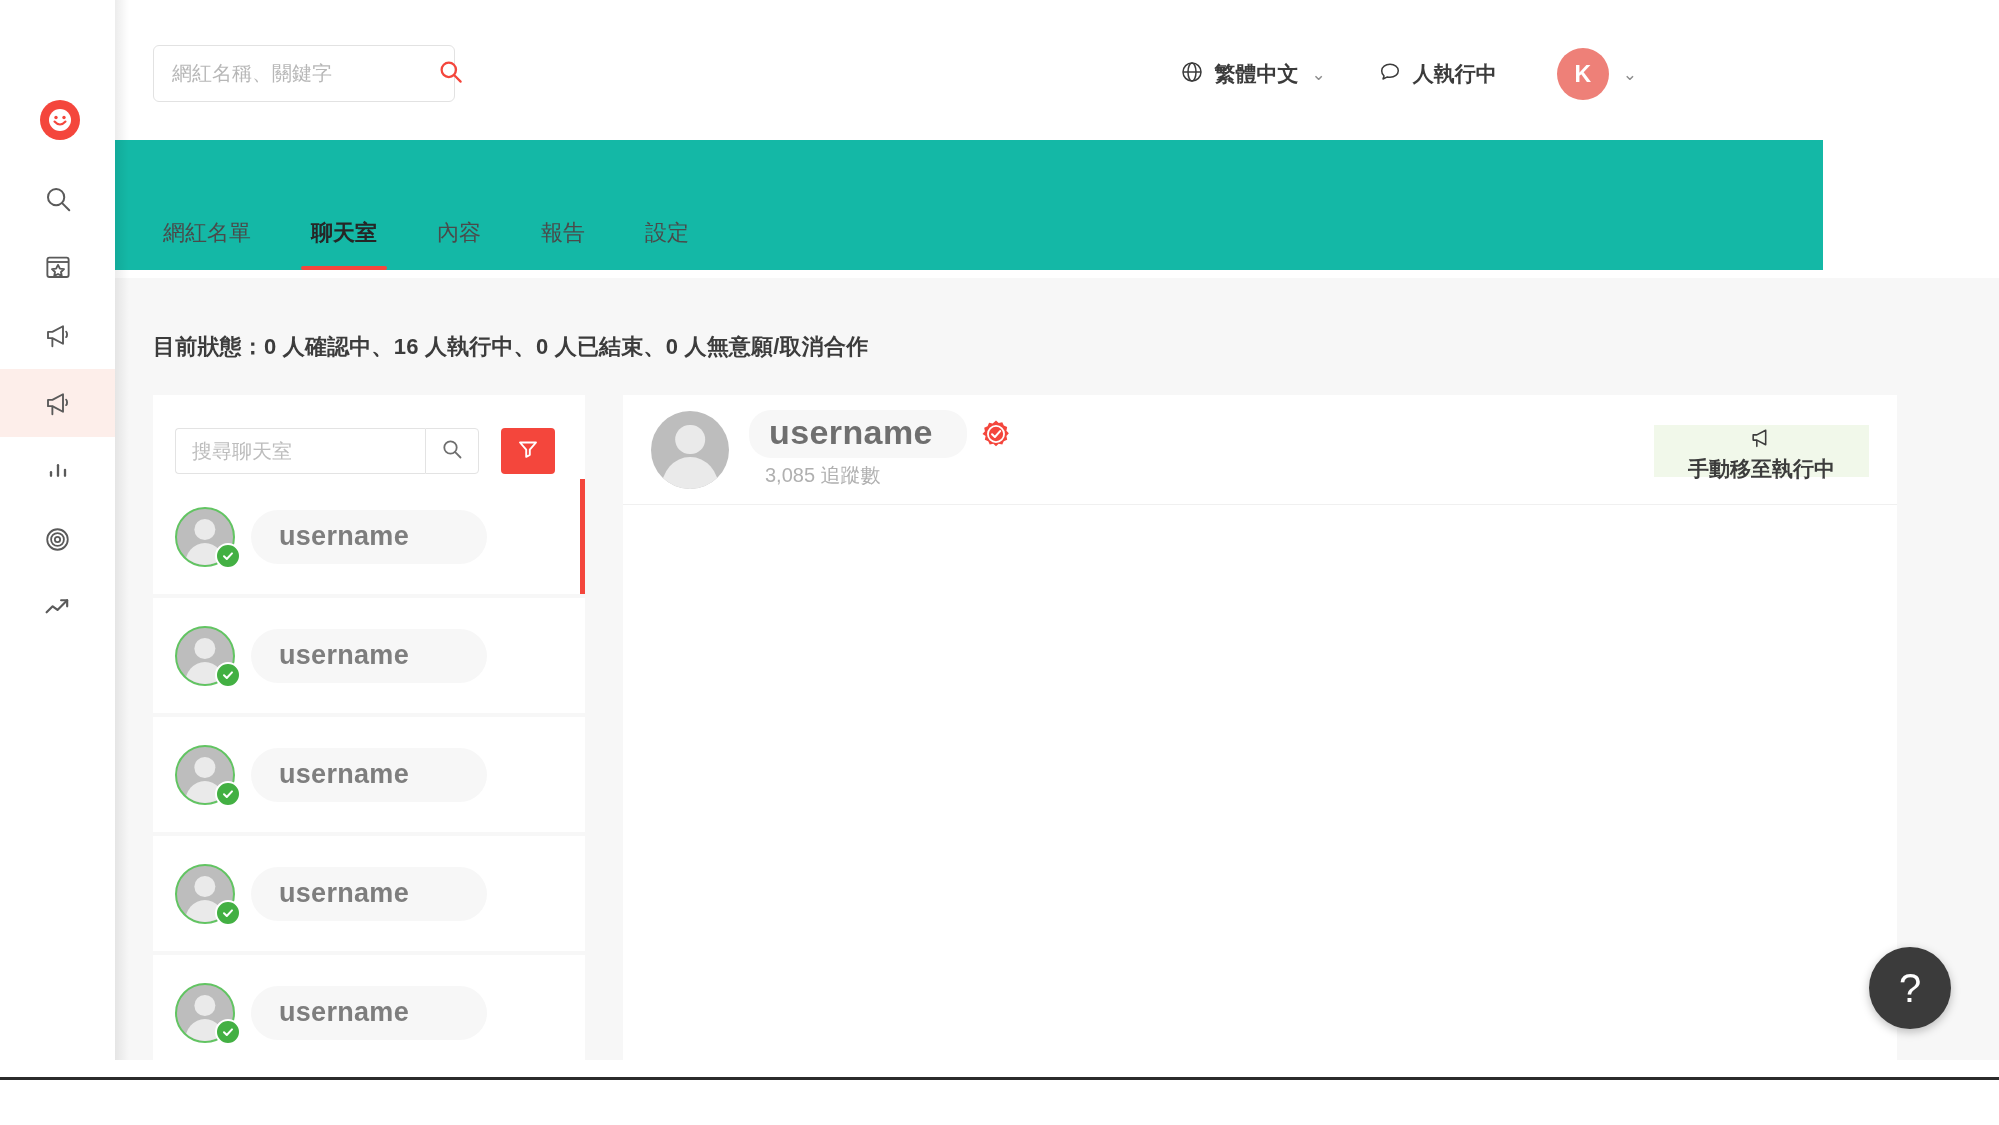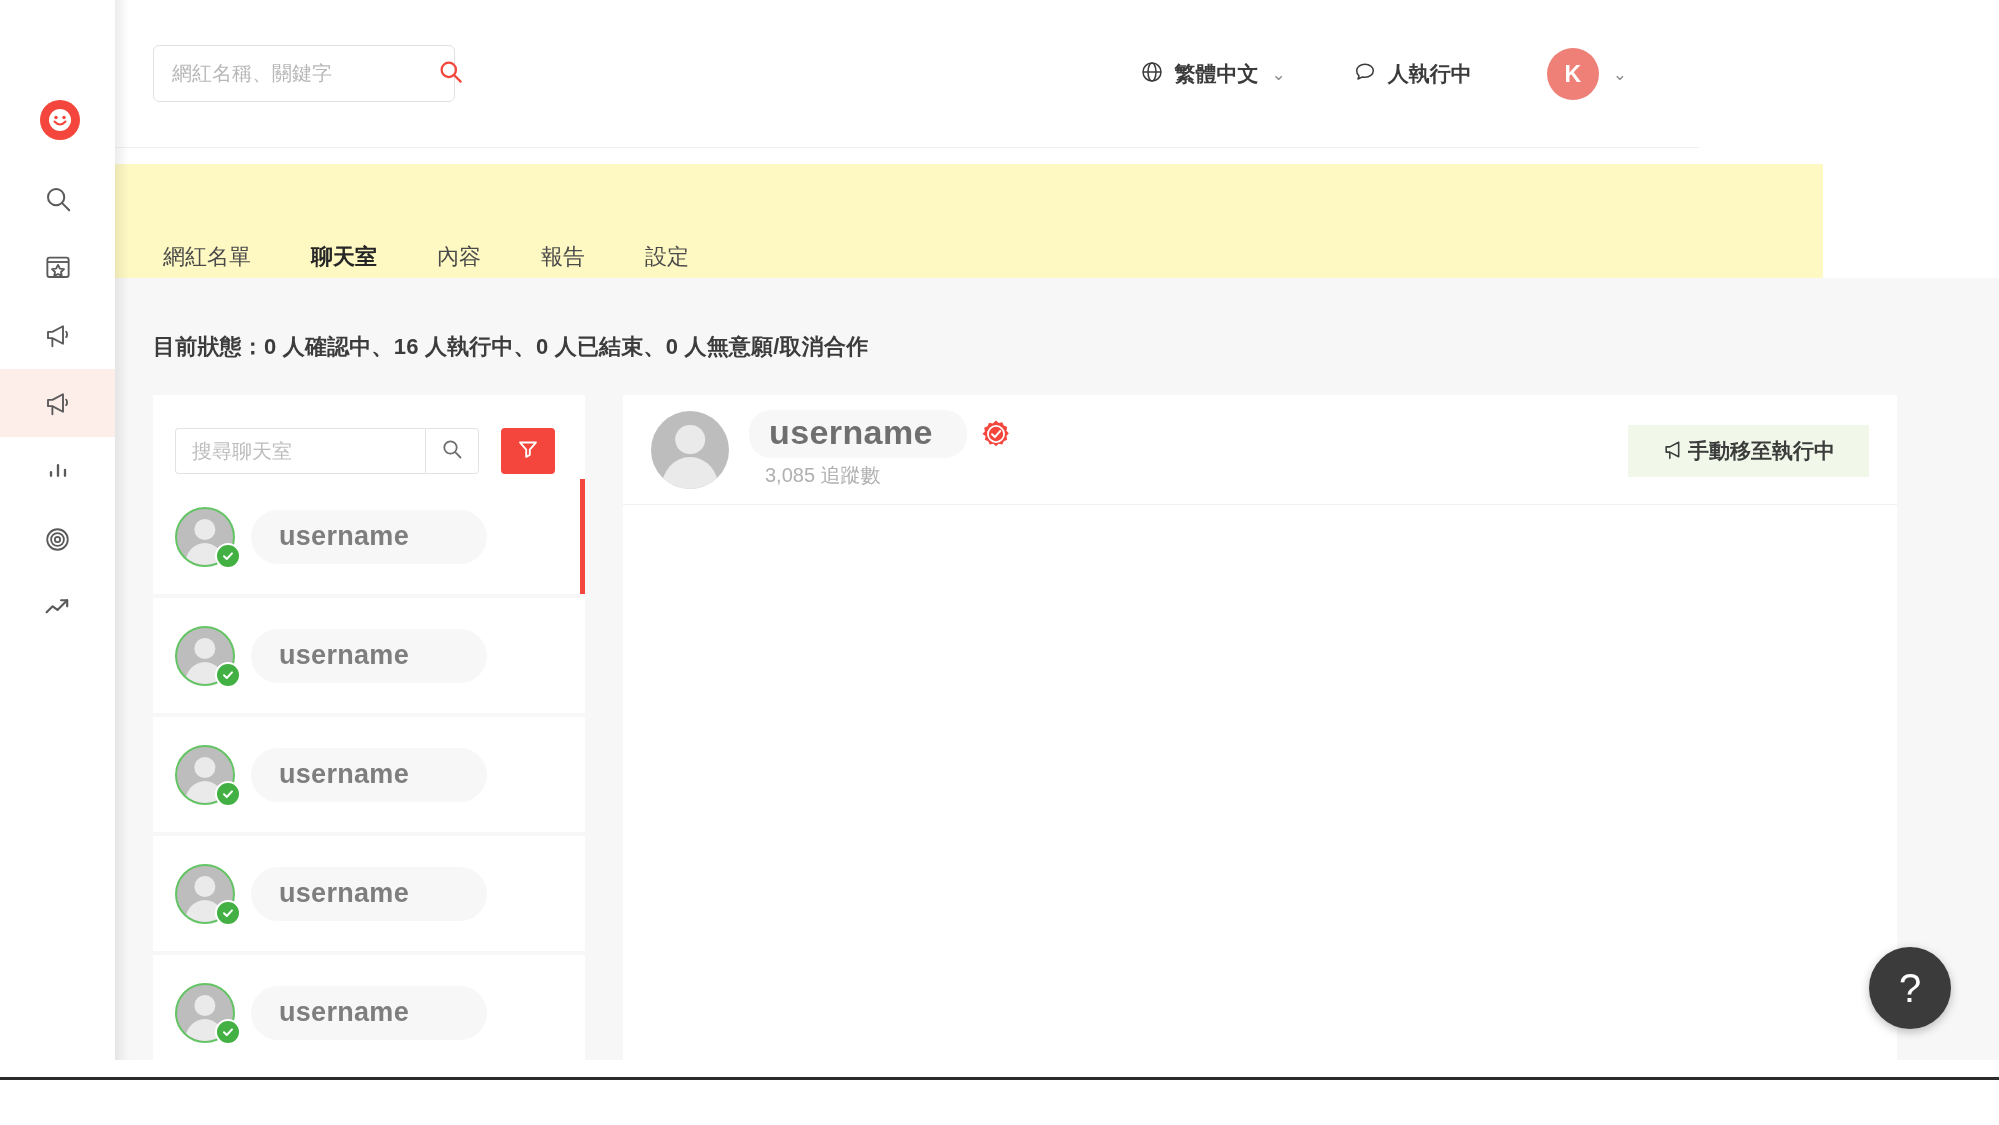--- a/index.html
+++ b/index.html
@@ -90,24 +90,24 @@
     font-family: "Liberation Sans", "DejaVu Sans", sans-serif;
   }
   .search-box input::placeholder { color: #b7b7b7; }
   .search-box .search-ico {
     width: 58px; height: 100%;
     display: flex; align-items: center; justify-content: center;
     cursor: pointer;
   }
   .header-right {
     position: absolute;
-    right: 72px; top: 0;
+    right: 62px; top: 0;
     height: 148px;
     display: flex; align-items: center;
-    gap: 15px;
+    gap: 0;
   }
   .hr-item {
     display: flex; align-items: center;
     gap: 11px;
     font-size: 21px;
     font-weight: bold;
     color: #3b3b3b;
     cursor: pointer;
     margin-left: 52px;
   }
@@ -120,23 +120,23 @@
     width: 52px; height: 52px; border-radius: 50%;
     background: #ee8078;
     color: #ffffff;
     font-size: 23px; font-weight: bold;
     display: flex; align-items: center; justify-content: center;
   }
   .avatar-pill .chev { color: #8d8d8d; font-size: 17px; }
   
   .tabbar {
     position: absolute;
-    left: 115px; top: 164px;
+    left: 115px; top: 140px;
     width: 1708px; height: 130px;
-    background: #fef9c3;
+    background: #14b8a6;
   }
   .tabs {
     position: absolute;
     left: 38px; bottom: 0;
     display: flex; align-items: flex-end;
     gap: 0;
   }
   .tab {
     position: relative;
     font-size: 22px;
@@ -362,20 +362,21 @@
   }
   .cp-action {
     position: absolute;
     right: 28px; top: 30px;
     height: 52px;
     background: #f1f8ea;
     display: flex; align-items: center;
     gap: 1px;
     padding: 0 34px;
     cursor: pointer;
+    flex-direction: column;
   }
   .cp-action-label {
     font-size: 21px;
     font-weight: bold;
     color: #3c3c3c;
     white-space: nowrap;
   }
   .cp-body {
     height: 554px;
     background: #ffffff;

